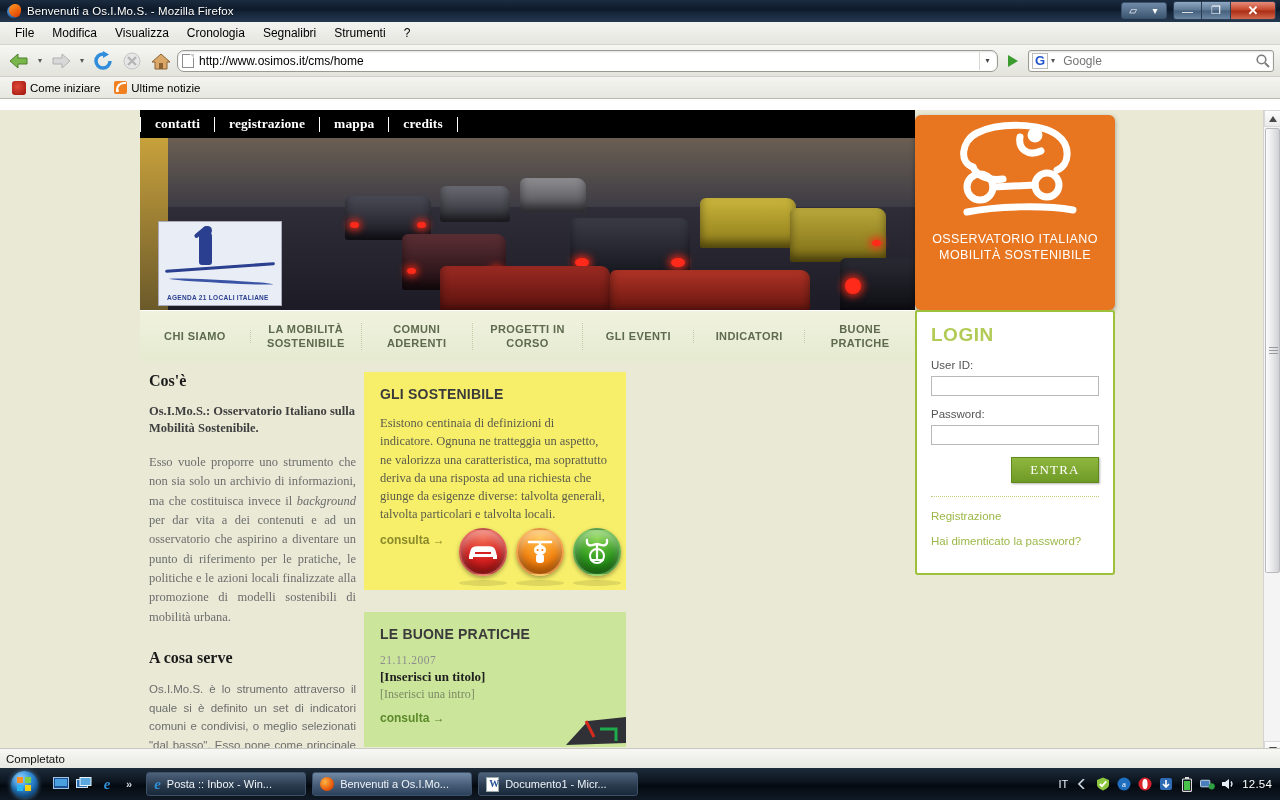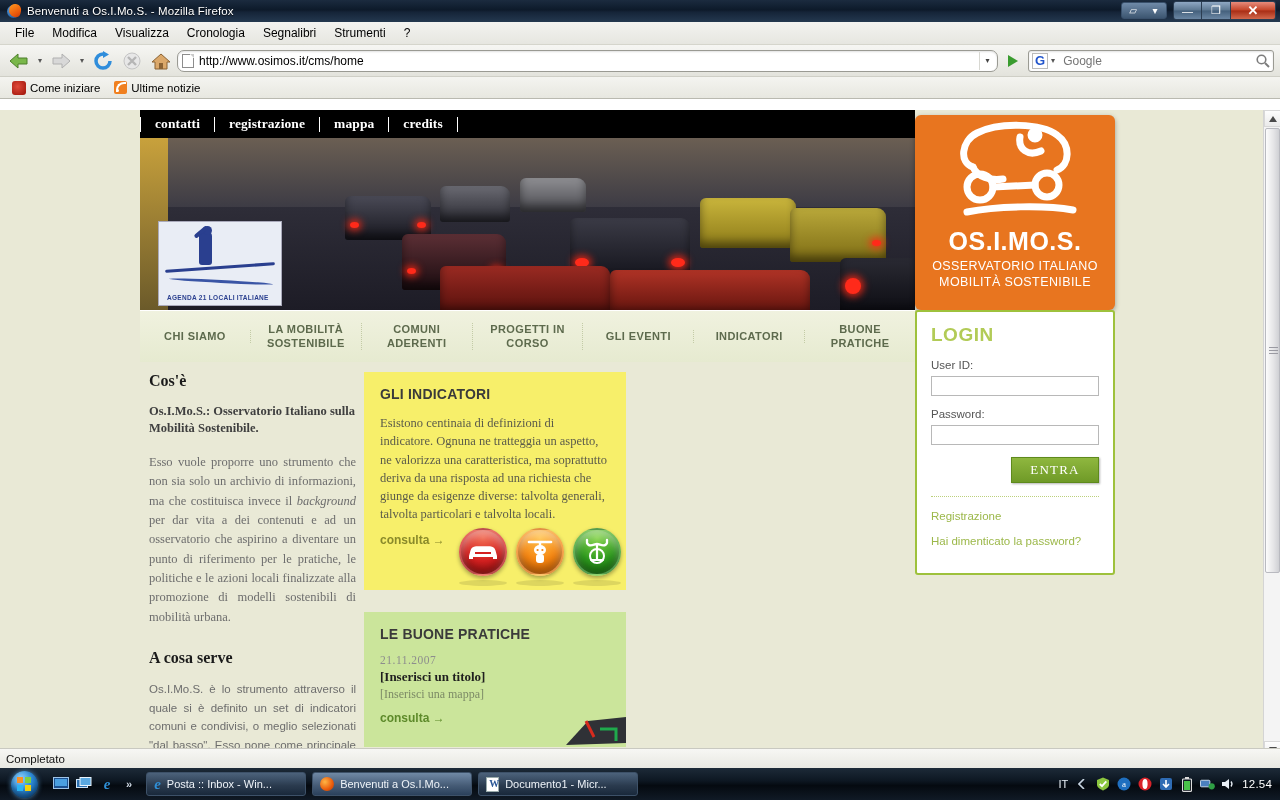--- a/index.html
+++ b/index.html
@@ -499,21 +499,20 @@
               <path d="M48 52 C52 62 66 66 78 64"></path>
               <circle cx="55" cy="72" r="13"></circle>
               <circle cx="122" cy="70" r="12"></circle>
               <path d="M68 72 L110 70"></path>
               <path d="M95 22 C93 34 103 42 116 36"></path>
               <circle cx="110" cy="20" r="4" fill="#ffffff"></circle>
               <path d="M42 97 C72 91 120 90 148 95"></path>
             </g>
           </svg>
         </div>
-        <div class="tbig">OS.I.MO.S.</div>
         <div class="tsub"><span>OSSERVATORIO ITALIANO</span><br><span>MOBILITÀ SOSTENIBILE</span></div>
       </div>
 
       <div class="mainnav">
         <div class="tab">CHI SIAMO</div>
         <div class="tab">LA MOBILITÀ SOSTENIBILE</div>
         <div class="tab">COMUNI ADERENTI</div>
         <div class="tab">PROGETTI IN CORSO</div>
         <div class="tab">GLI EVENTI</div>
         <div class="tab">INDICATORI</div>
@@ -525,21 +524,21 @@
         <div class="col-left">
           <div class="h2">Cos'è</div>
           <div class="lead">Os.I.Mo.S.: Osservatorio Italiano sulla Mobilità Sostenibile.</div>
           <div class="body-ser"><span>Esso vuole proporre uno strumento che non sia solo un archivio di informazioni, ma che costituisca invece il </span><i>background</i><span> per dar vita a dei contenuti e ad un osservatorio che aspirino a diventare un punto di riferimento per le pratiche, le politiche e le azioni locali finalizzate alla promozione di modelli sostenibili di mobilità urbana.</span></div>
           <div class="h2" style="margin-top:22px">A cosa serve</div>
           <div class="body-sans">Os.I.Mo.S. è lo strumento attraverso il quale si è definito un set di indicatori comuni e condivisi, o meglio selezionati "dal basso". Esso pone come principale obiettivo l'uitilizzo di questi indicatori</div>
         </div>
 
         <div class="col-mid">
           <div class="card yellow">
-            <h3>GLI INDICATORI</h3>
+            <h3>GLI SOSTENIBILE</h3>
             <div class="txt">Esistono centinaia di definizioni di indicatore. Ognuna ne tratteggia un aspetto, ne valorizza una caratteristica, ma soprattutto deriva da una risposta ad una richiesta che giunge da esigenze diverse: talvolta generali, talvolta particolari e talvolta locali.</div>
             <a class="consulta">consulta →</a>
             <div class="shadows">
               <span class="shd"></span>
                   <span class="shd"></span>
                   <span class="shd"></span>
             </div>
             <div class="icons3">
               <span class="ico car">
                 <svg width="34" height="22" viewBox="0 0 34 22">
@@ -566,21 +565,21 @@
                     </svg>
               </span>
             </div>
           </div>
 
           <div class="card green">
             <h3>LE BUONE PRATICHE</h3>
             <div class="ultim">
               <div class="date">21.11.2007</div>
               <div class="nt">[Inserisci un titolo]</div>
-              <div style="font-family:'Liberation Serif',serif;font-size:12px;color:#7c8a66;margin-top:2px;">[Inserisci una mappa]</div>
+              <div style="font-family:'Liberation Serif',serif;font-size:12px;color:#7c8a66;margin-top:2px;">[Inserisci una intro]</div>
             </div>
             <a class="consulta">consulta →</a>
             <svg style="position:absolute;right:-6px;bottom:-4px;" width="90" height="52" viewBox="0 0 90 52">
               <path d="M24 46 L46 22 L84 18 L86 44 Z" fill="#2f3136"></path>
               <path d="M44 22 L52 38" stroke="#d82b1e" stroke-width="3"></path>
               <path d="M58 30 L74 30 L74 42" stroke="#1faa4c" stroke-width="3" fill="none"></path>
             </svg>
           </div>
         </div>
 

